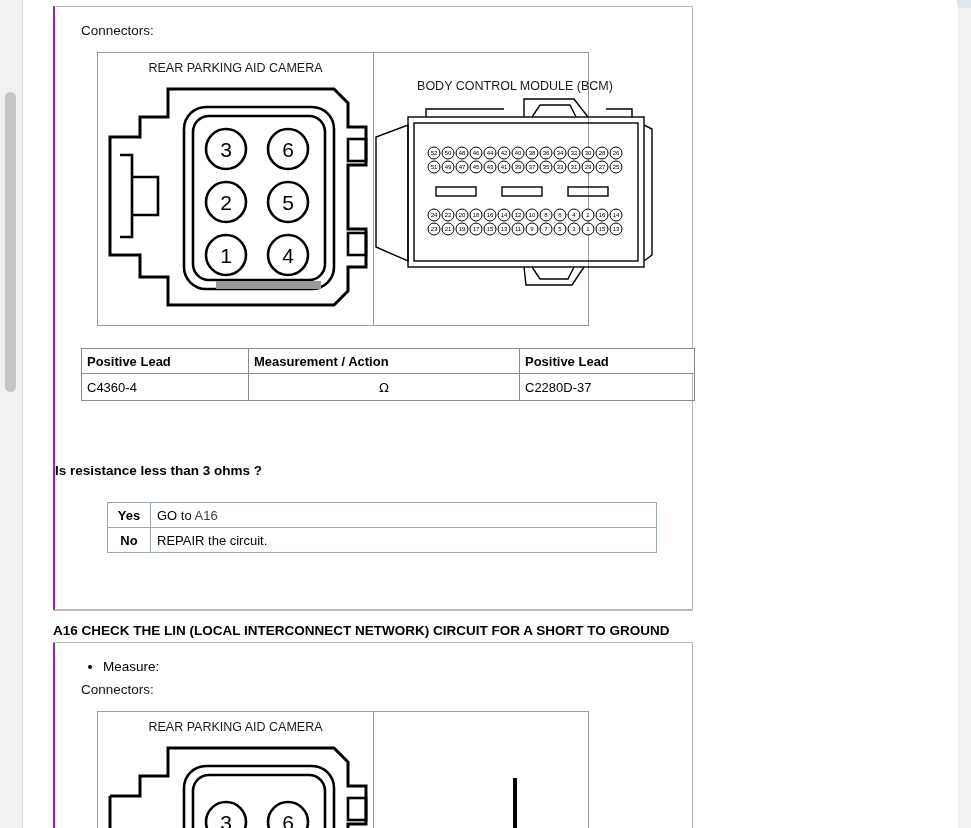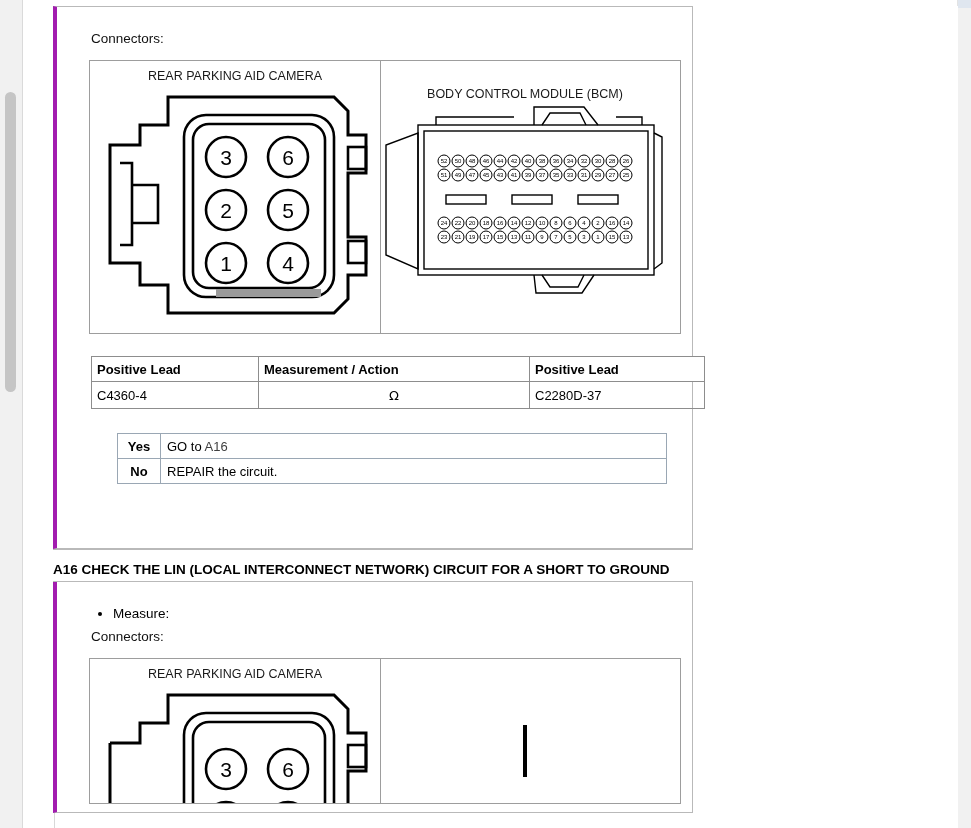--- a/index.html
+++ b/index.html
@@ -80,25 +80,25 @@
   
   #content {
     position: absolute;
     left: 30px;
     top: 0;
     width: 640px;
   }
 
   
   .step-box {
-    border-left: 4px solid #a21caf;
+    border-left: 2px solid #a21caf;
     border-right: 1px solid #b9b9b9;
     border-bottom: 1px solid #b9b9b9;
     box-sizing: border-box;
-    padding: 8px;
+    padding: 0;
   }
   .step-box.first { border-top: 1px solid #b9b9b9; }
 
   .pad {
     padding: 10px 26px 4px 26px;
   }
   .line-label {
     font-size: 13.5px;
     color: #111;
     margin: 6px 0 10px 0;
@@ -107,22 +107,22 @@
     margin: 6px 0 0 0;
     padding-left: 22px;
   }
   ul.measure li {
     font-size: 13.5px;
     margin-bottom: 8px;
   }
 
   
   .fig {
-    margin: 0 0 0 24px;
-    width: 592px;
+    margin: 0 0 0 42px;
+    width: 492px;
     border: 1px solid #9d9d9d;
     box-sizing: border-box;
     display: flex;
     background: #fff;
   }
   .fig-cell {
     box-sizing: border-box;
     padding: 8px 0 4px 0;
     position: relative;
   }
@@ -449,20 +449,23 @@
         </thead>
         <tbody>
           <tr>
             <td>C4360-4</td>
             <td class="ohm">Ω</td>
             <td>C2280D-37</td>
           </tr>
         </tbody>
       </table>
 
+      <div class="question-wrap">
+        <div class="question">Is resistance less than 3 ohms ?</div>
+      </div>
 
       <table class="answers">
         <tbody>
           <tr>
             <td class="ans-key">Yes</td>
             <td><span>GO to </span><a class="goto" href="#">A16</a></td>
           </tr>
           <tr>
             <td class="ans-key">No</td>
             <td>REPAIR the circuit.</td>

